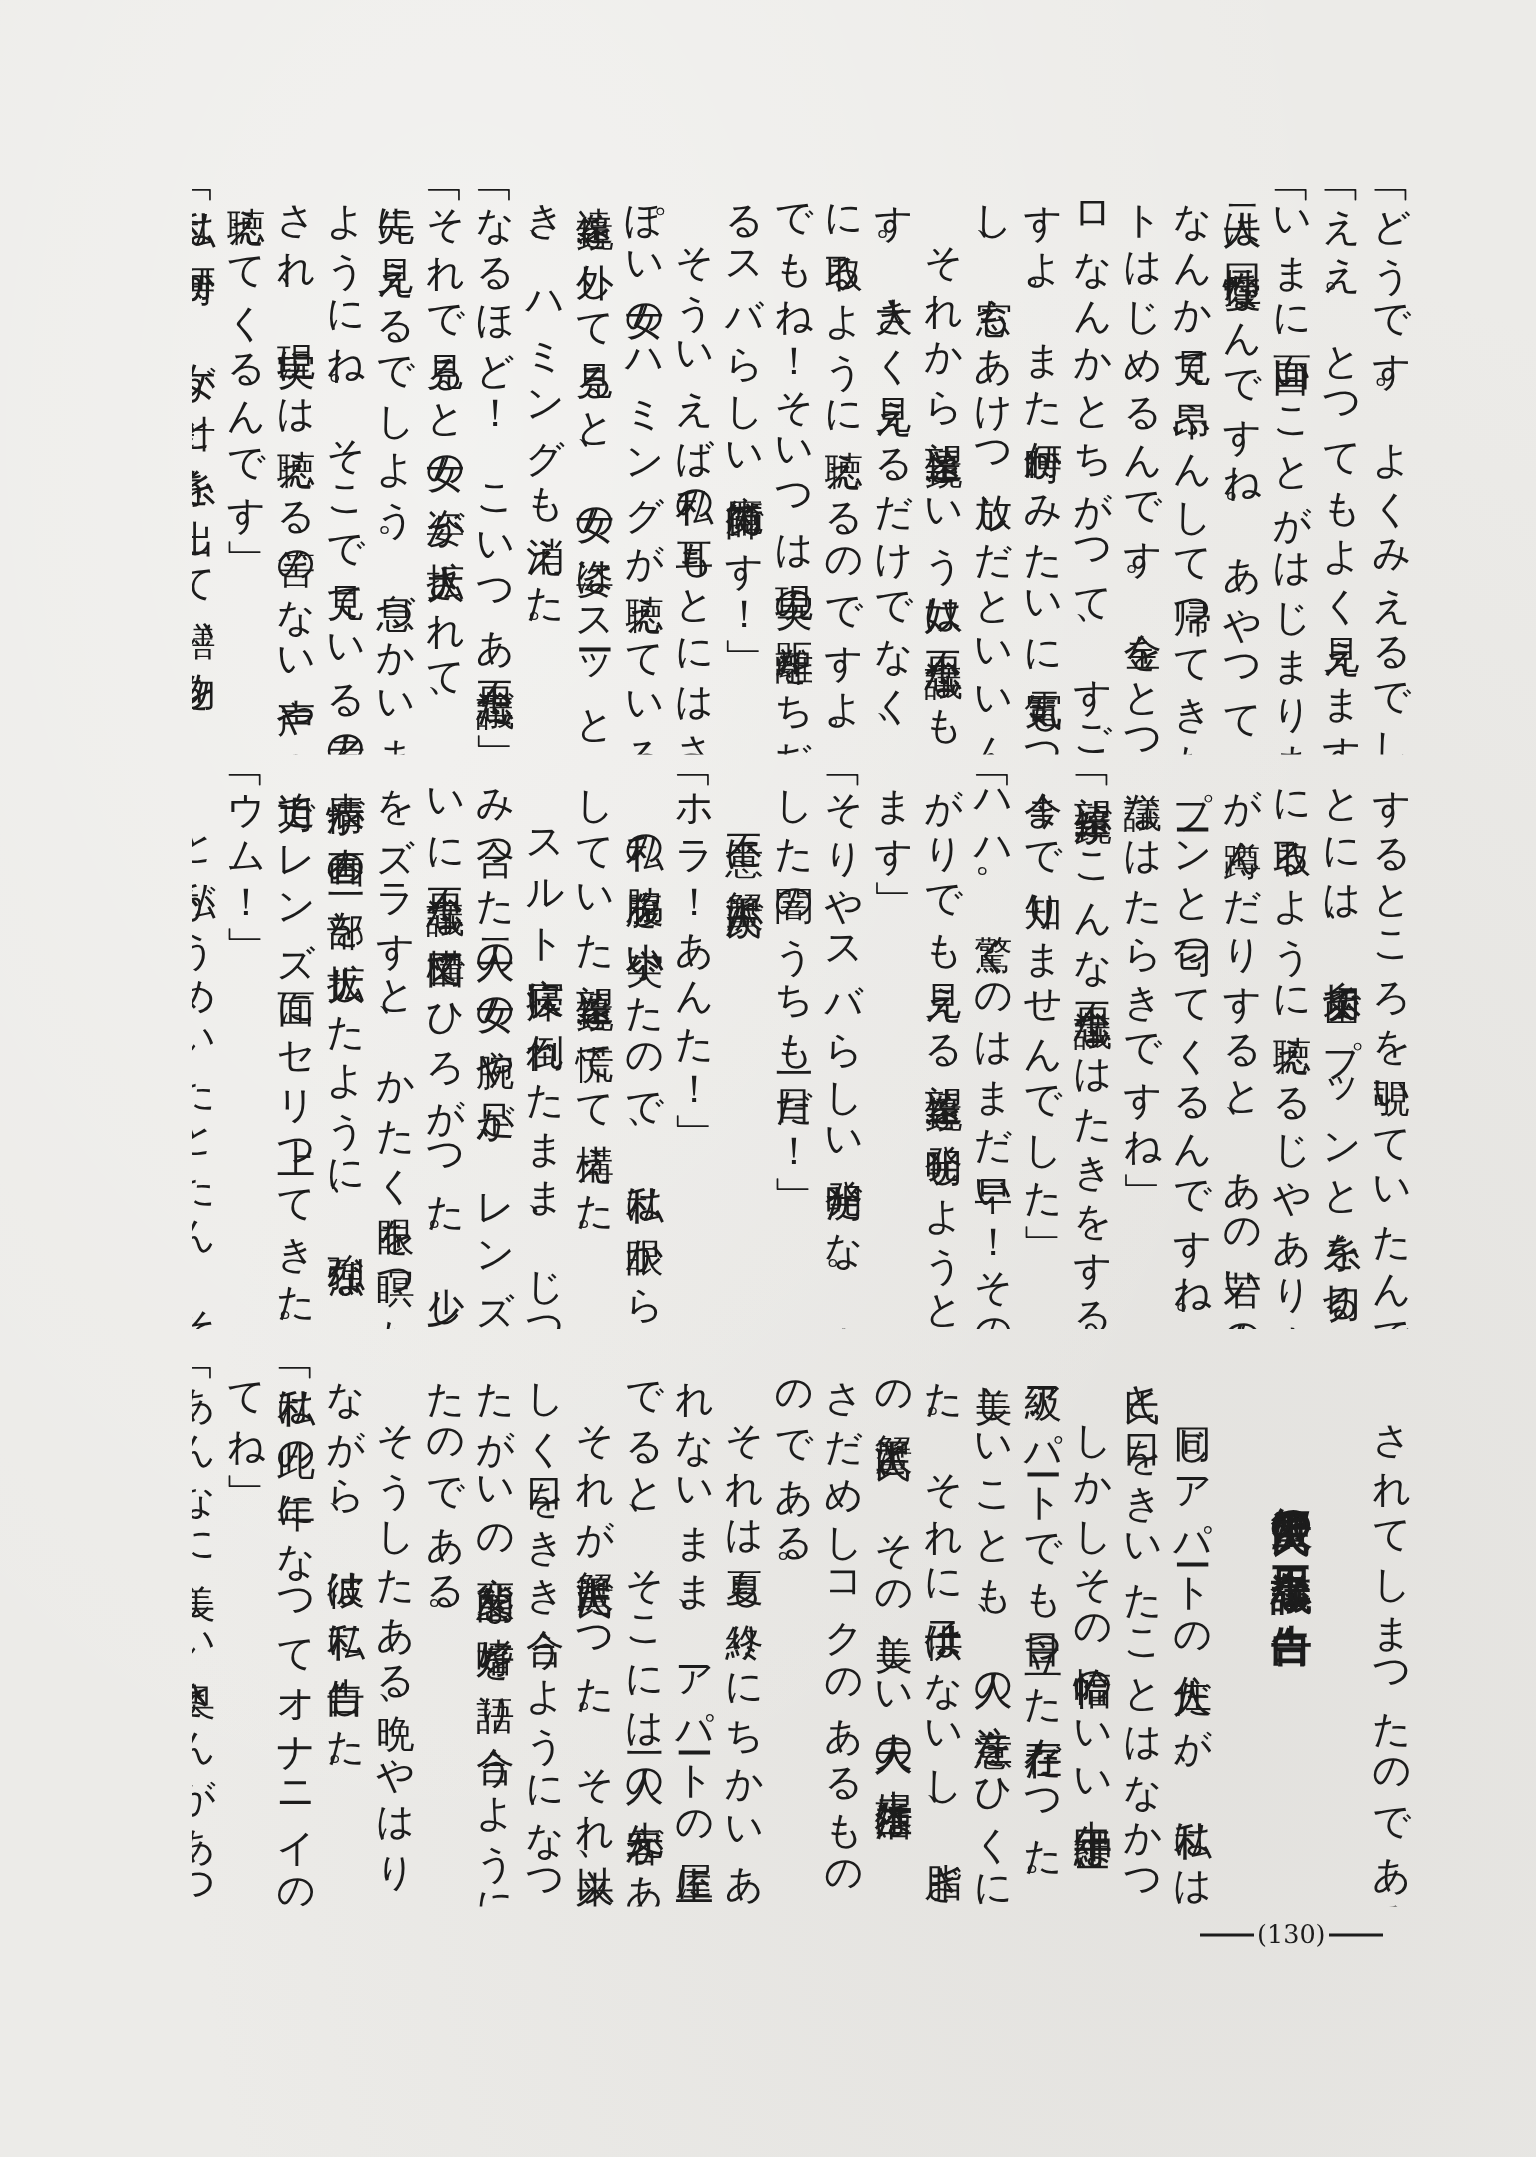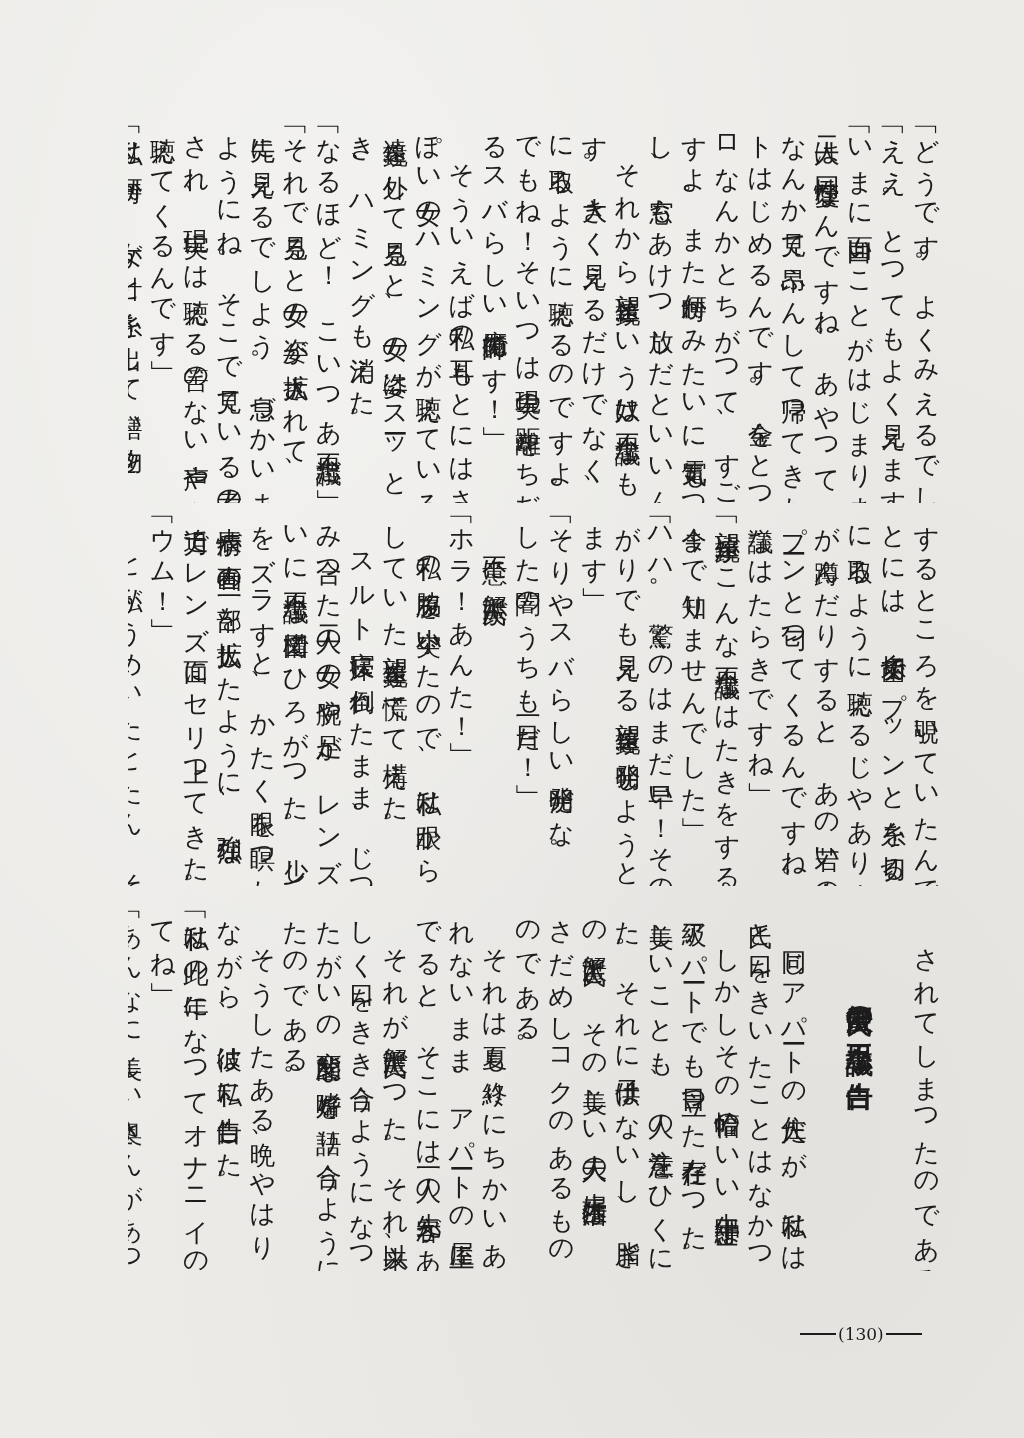--- a/index.html
+++ b/index.html
@@ -26,21 +26,21 @@
   }
   .band .col { display:block; white-space:nowrap; }
   .band .indent { padding-top:28px; }
   .band .heading {
     font-weight:bold; font-size:27px; padding-top:80px; letter-spacing:2px;
   }
   #band1 { left:128px; top:118px; width:815px; height:385px; }
   #band2 { left:128px; top:508px; width:815px; height:378px; }
   #band3 { left:128px; top:903px; width:815px; height:368px; }
   .page-number {
-    position:absolute; left:800px; top:1324px;
+    position:absolute; left:800px; top:1280px;
     font-family:"DejaVu Serif", serif; font-size:17px; letter-spacing:0;
     display:flex; align-items:center; gap:2px;
   }
   .page-number .dash { display:inline-block; width:36px; height:2px; background:#1c1c1c; }
 </style>
 </head>
 <body>
 
 <div class="page-bg"></div>
 

